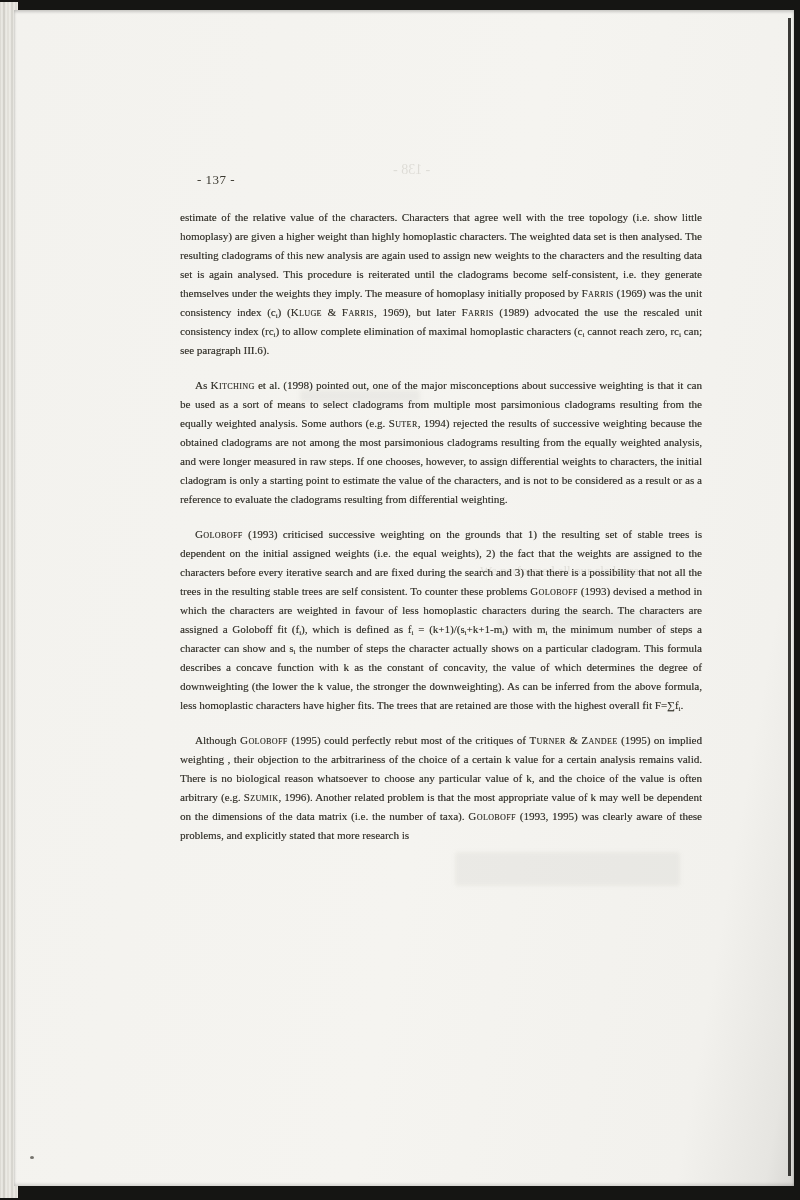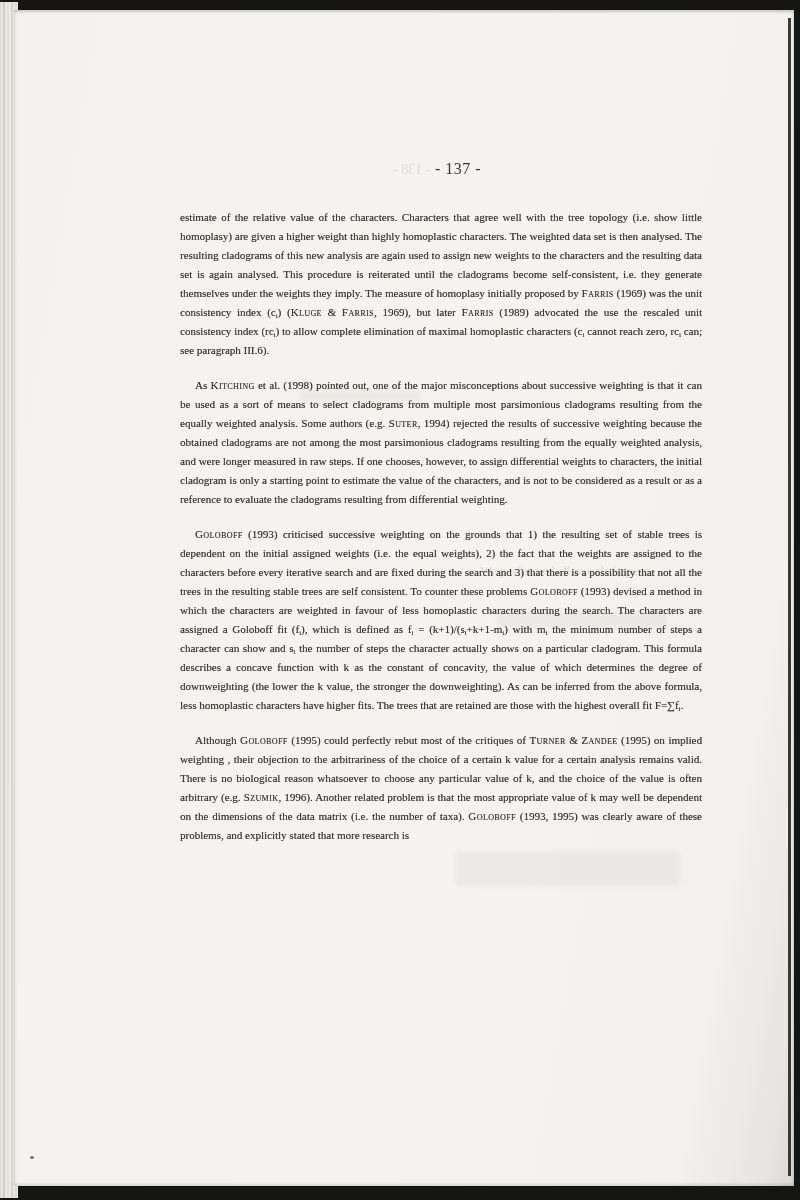--- a/index.html
+++ b/index.html
@@ -28,24 +28,24 @@
     box-shadow: inset 0 2px 3px rgba(0,0,0,0.18), inset 0 -2px 3px rgba(0,0,0,0.12);
   }
   
   .right-edge-line {
     position: absolute;
     right: 3px; top: 8px; bottom: 10px; width: 3px;
     background: #3a3936;
   }
   .page-number {
     position: absolute;
-    left: 180px; top: 160px; width: 522px;
+    left: 180px; top: 172px; width: 522px;
     transform: translateX(17px);
-    text-align: center;
-    font-size: 16px;
+    text-align: left;
+    font-size: 13px;
     letter-spacing: 0.5px;
     color: #3a382f;
   }
   .text-column {
     position: absolute;
     left: 180px; top: 192px;
     width: 522px;
     color: #38362f;
   }
   p.para {

